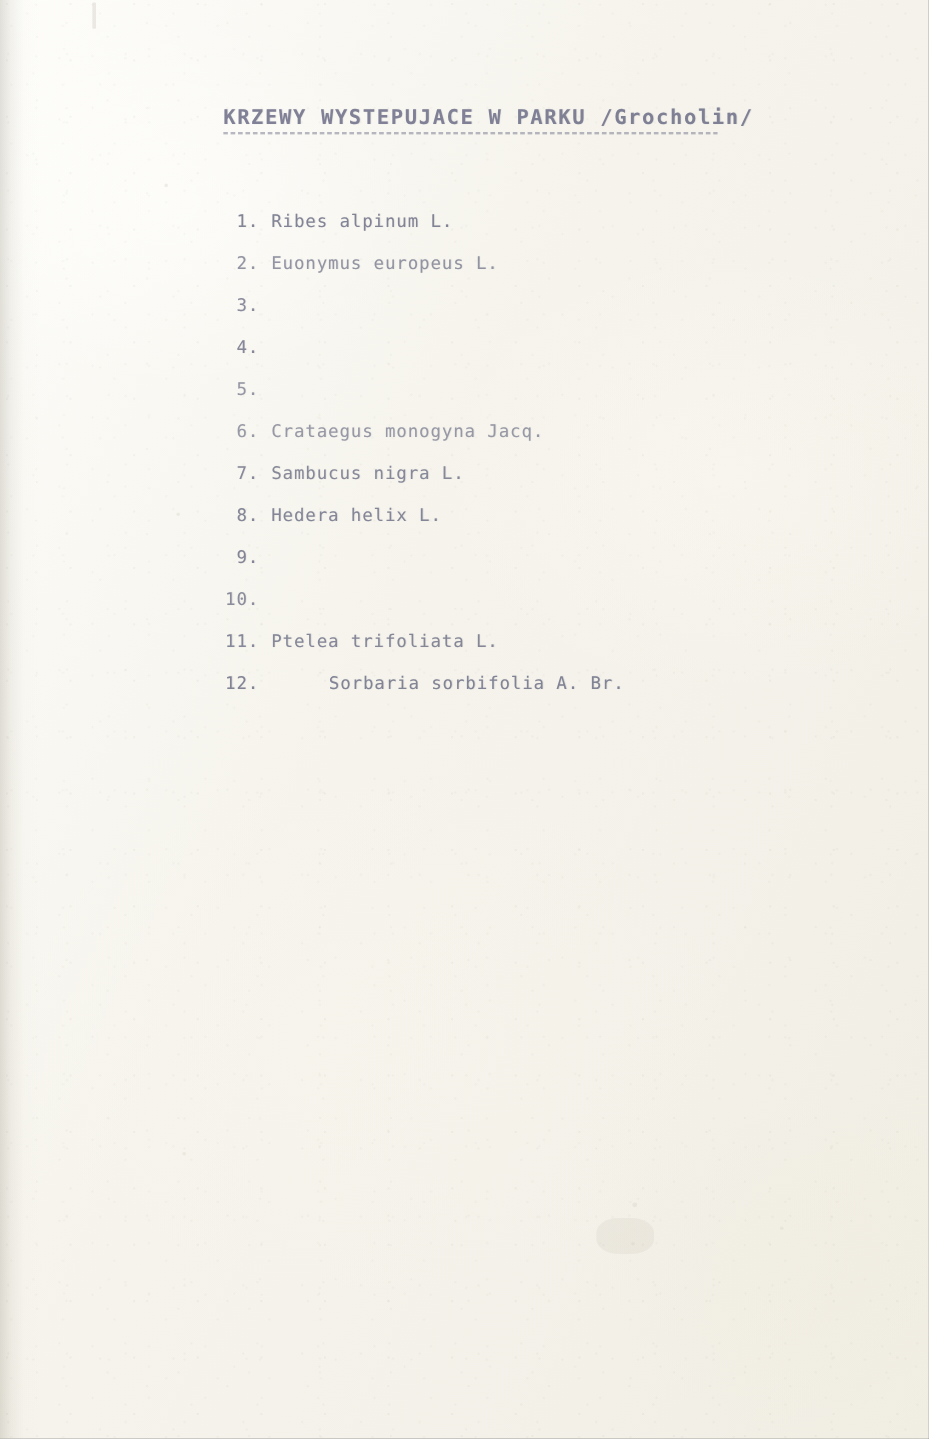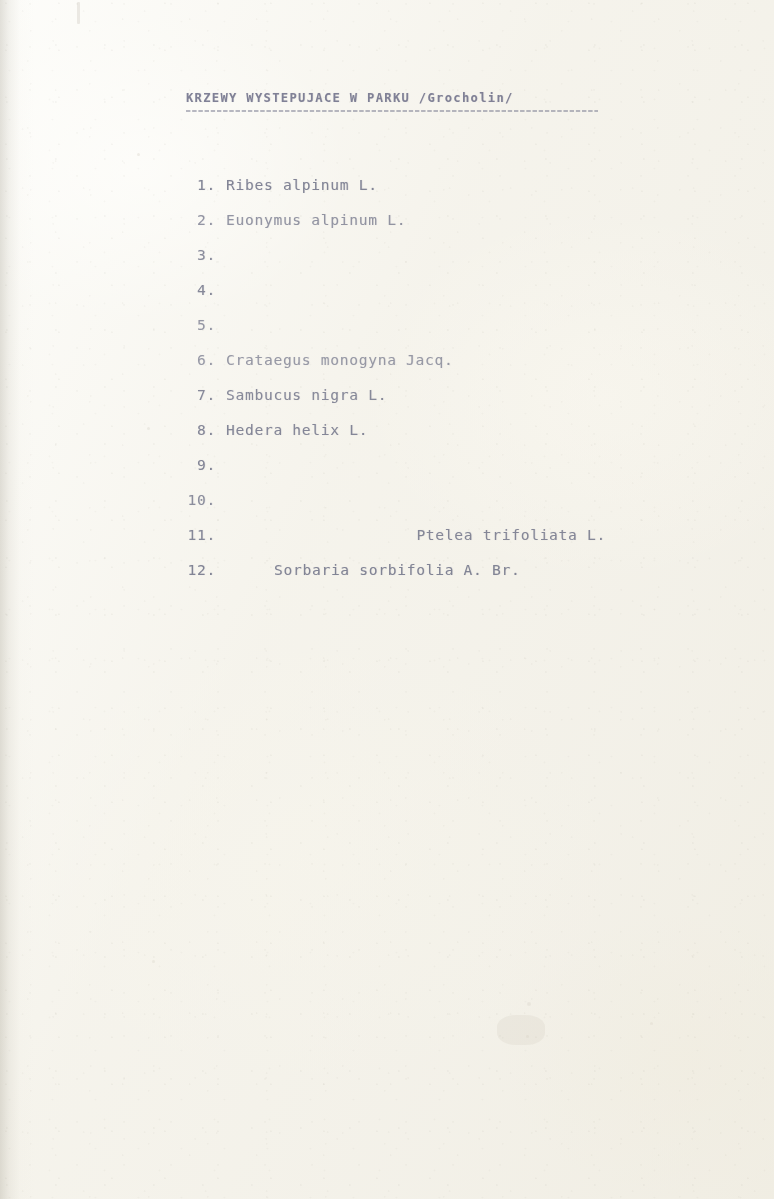--- a/index.html
+++ b/index.html
@@ -87,21 +87,21 @@
 
   .title-block {
     position: absolute;
     left: 186px;
     top: 89px;
     width: 430px;
   }
 
   .doc-title {
     margin: 0;
-    font-size: 12px;
+    font-size: 17px;
     font-weight: 700;
     letter-spacing: 1.4px;
     line-height: 19px;
     white-space: pre;
     color: #70718a;
     opacity: 0.88;
   }
 
   .title-rule {
     margin-top: 1px;
@@ -160,21 +160,21 @@
   .species-item:nth-child(1)  { opacity: 0.86; }
   .species-item:nth-child(2)  { opacity: 0.74; }
   .species-item:nth-child(3)  { opacity: 0.80; }
   .species-item:nth-child(4)  { opacity: 0.83; }
   .species-item:nth-child(5)  { opacity: 0.72; }
   .species-item:nth-child(6)  { opacity: 0.70; }
   .species-item:nth-child(7)  { opacity: 0.82; }
   .species-item:nth-child(8)  { opacity: 0.84; }
   .species-item:nth-child(9)  { opacity: 0.85; }
   .species-item:nth-child(10) { opacity: 0.79; }
-  .species-item:nth-child(11) { opacity: 0.83; justify-content: space-between; }
+  .species-item:nth-child(11) { opacity: 0.83; }
   .species-item:nth-child(12) { opacity: 0.86; gap: 48px; }
 </style>
 </head>
 <body>
 
 <div class="page">
 
   <div class="grain"></div>
 
   <div class="mark mark-top-nick"></div>
@@ -193,21 +193,21 @@
       <div class="title-rule"></div>
     </div>
 
     <ol class="species-list">
       <li class="species-item">
         <span class="species-index">1.</span>
         <span class="species-name">Ribes alpinum L.</span>
       </li>
       <li class="species-item">
         <span class="species-index">2.</span>
-        <span class="species-name">Euonymus alpinum L.</span>
+        <span class="species-name">Euonymus europeus L.</span>
       </li>
       <li class="species-item">
         <span class="species-index">3.</span>
       </li>
       <li class="species-item">
         <span class="species-index">4.</span>
       </li>
       <li class="species-item">
         <span class="species-index">5.</span>
       </li>

